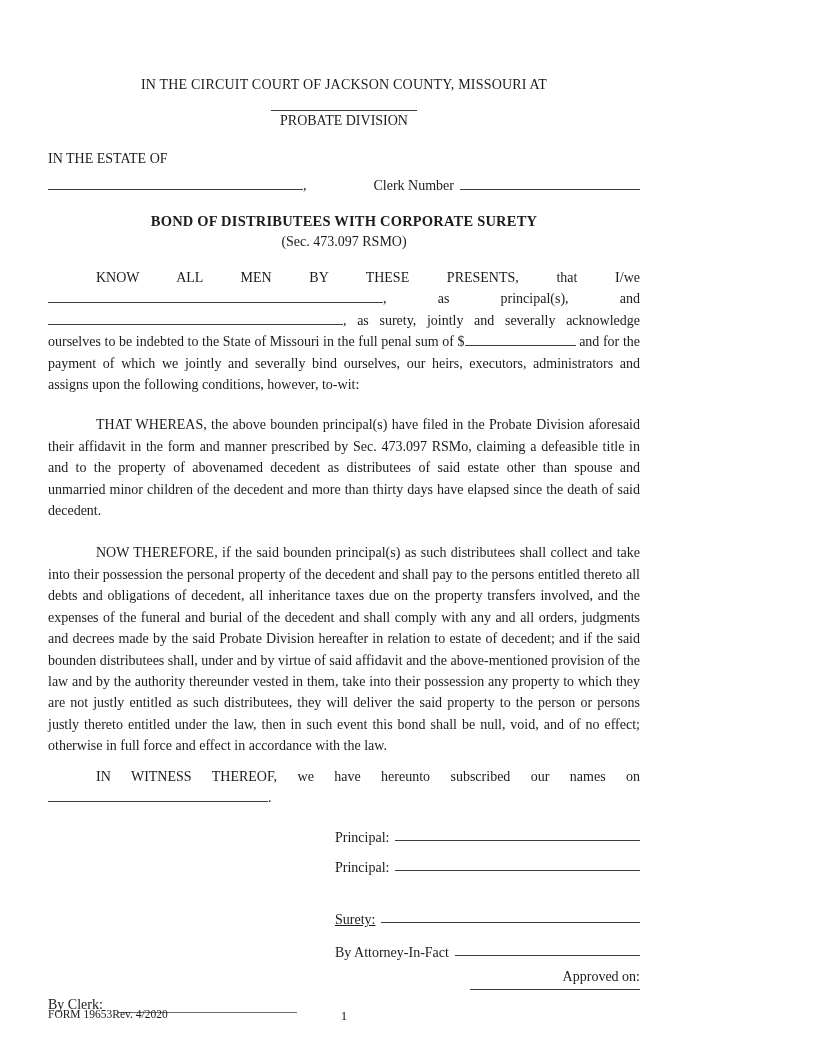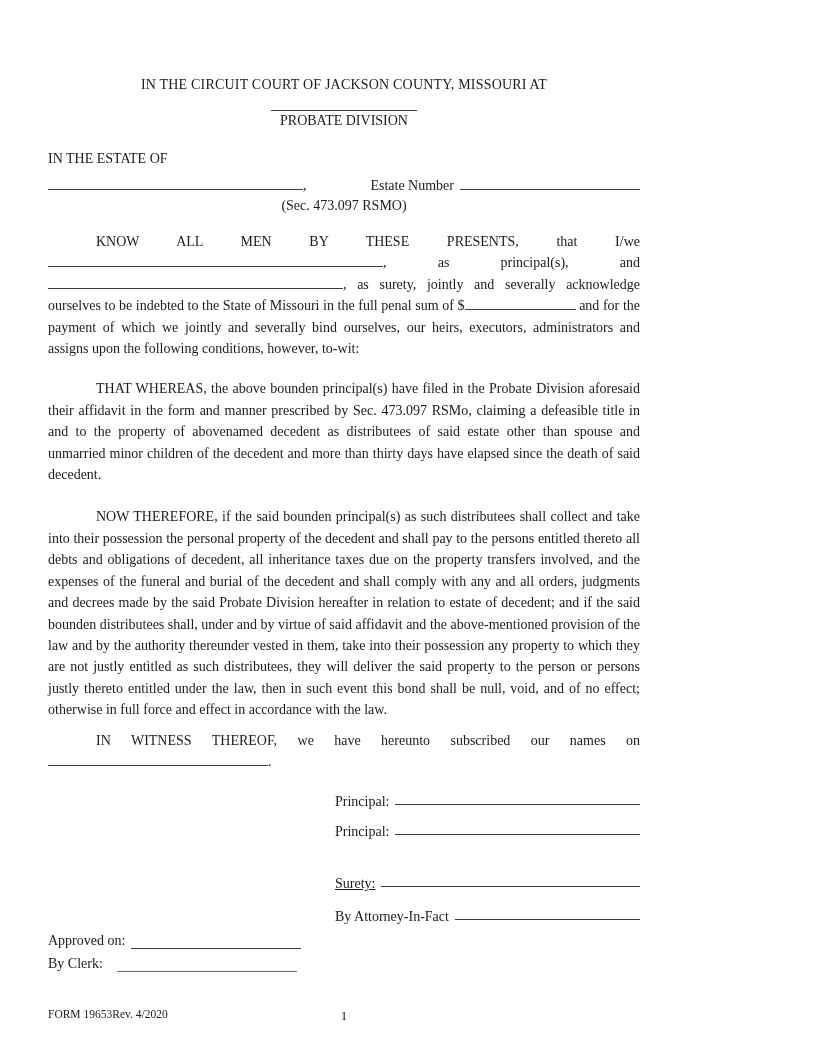--- a/index.html
+++ b/index.html
@@ -44,21 +44,21 @@
   .witness{margin-top:9px;}
   .sig-block{margin-top:0;}
   .sig-row{display:flex;align-items:center;margin-left:287px;}
   .sig-row .fill{flex:1;border-bottom:1px solid #3c3c3c;height:4px;margin-left:6px;}
   .sig-p1{margin-top:22px;}
   .sig-p2{margin-top:14px;}
   .sig-surety{margin-top:36px;text-decoration:underline;}
   .sig-aif{margin-top:17px;}
   .left-row{display:flex;align-items:flex-end;}
   .left-row .lblank{border-bottom:1px solid #3c3c3c;height:4px;}
-  .row-approved{margin-top:8px;}
+  .row-approved{margin-top:8px;flex-direction:column;}
   .row-approved .lblank{width:170px;margin-left:6px;}
   .row-clerk{margin-top:7px;}
   .row-clerk .lblank{width:180px;margin-left:14px;border-bottom-color:#6a6a6a;}
   .footer{position:absolute;top:1008px;left:0;right:0;height:20px;}
   .footer .form-id{position:absolute;left:48px;top:0;font-size:11.5px;}
   .footer .rev{margin-left:0;}
   .footer .page-num{position:absolute;left:0;right:0;top:0;text-align:center;font-size:13px;}
 </style>
 </head>
 <body>
@@ -66,23 +66,24 @@
 <div class="page">
   <div class="content">
 
     <div class="center court-line">IN THE CIRCUIT COURT OF JACKSON COUNTY, MISSOURI AT</div>
     <div class="hdr-blank"></div>
     <div class="center division">PROBATE DIVISION</div>
 
     <div class="estate-label">IN THE ESTATE OF</div>
     <div class="estate-row">
       <span><span class="blank w255"></span><span>,</span></span>
-      <span><span>Estate Number</span><span class="blank w180"></span></span>
+      <span><span>Clerk Number</span><span class="blank w180"></span></span>
     </div>
 
+    <div class="center doc-title">BOND OF DISTRIBUTEES WITH CORPORATE SURETY</div>
     <div class="center doc-statute">(Sec. 473.097 RSMO)</div>
 
     <p class="para first"><span>KNOW ALL MEN BY THESE PRESENTS, that I/we</span> <span class="blank w335"></span><span>, as principal(s), and</span> <span class="blank w295"></span><span>, as surety, jointly and severally acknowledge ourselves to be indebted to the State of Missouri in the full penal sum of $</span><span class="blank w111"></span> <span>and for the payment of which we jointly and severally bind ourselves, our heirs, executors, administrators and assigns upon the following conditions, however, to-wit:</span></p>
 
     <p class="para">THAT WHEREAS, the above bounden principal(s) have filed in the Probate Division aforesaid their affidavit in the form and manner prescribed by Sec. 473.097 RSMo, claiming a defeasible title in and to the property of abovenamed decedent as distributees of said estate other than spouse and unmarried minor children of the decedent and more than thirty days have elapsed since the death of said decedent.</p>
 
     <p class="para p3">NOW THEREFORE, if the said bounden principal(s) as such distributees shall collect and take into their possession the personal property of the decedent and shall pay to the persons entitled thereto all debts and obligations of decedent, all inheritance taxes due on the property transfers involved, and the expenses of the funeral and burial of the decedent and shall comply with any and all orders, judgments and decrees made by the said Probate Division hereafter in relation to estate of decedent; and if the said bounden distributees shall, under and by virtue of said affidavit and the above-mentioned provision of the law and by the authority thereunder vested in them, take into their possession any property to which they are not justly entitled as such distributees, they will deliver the said property to the person or persons justly thereto entitled under the law, then in such event this bond shall be null, void, and of no effect; otherwise in full force and effect in accordance with the law.</p>
 
     <p class="para witness"><span>IN WITNESS THEREOF, we have hereunto subscribed our names on</span> <span class="blank w220"></span><span>.</span></p>
 

